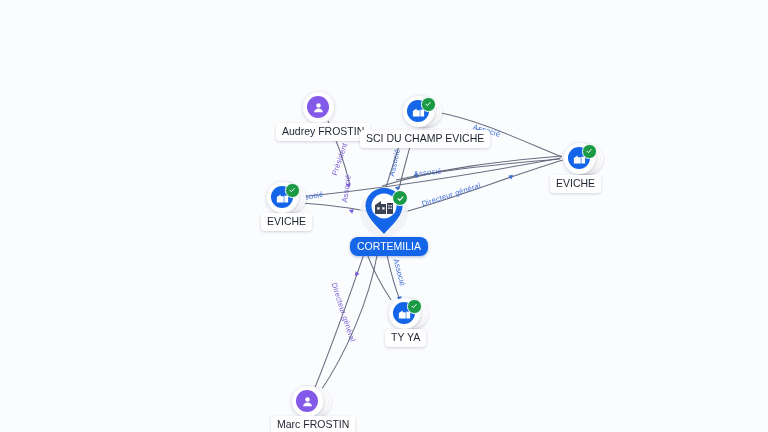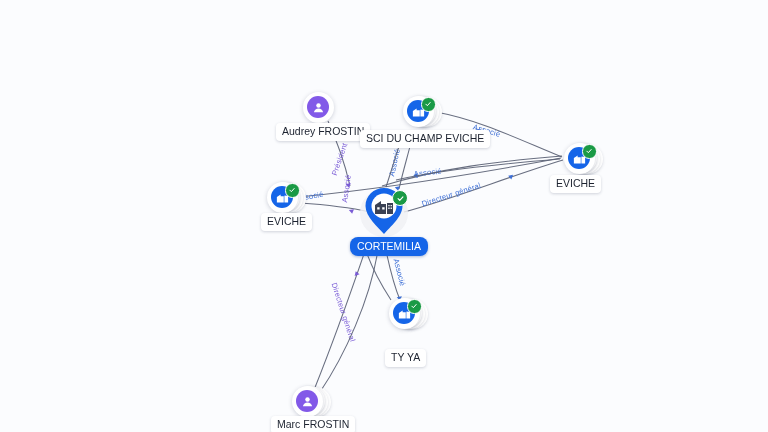--- a/index.html
+++ b/index.html
@@ -281,21 +281,21 @@
               <path d="M5.2 13.2 h2.4 v2.2 h-2.4 Z M10.2 13.2 h2.4 v2.2 h-2.4 Z" fill="#ffffff"></path>
             </svg>
           </div>
         </div>
         <div class="check-badge" style="width: 12.5px; height: 12.5px; left: 3px; top: -14px;">
           <svg width="8" height="8" viewBox="0 0 24 24">
             <path d="M5.5 12.5 L10 17 L18.5 7.5" stroke="#ffffff" stroke-width="3" fill="none" stroke-linecap="round" stroke-linejoin="round"></path>
           </svg>
         </div>
       </div>
-      <div class="node-label" style="left: 385px; top: 329px; margin-top: 20px;">TY YA</div>
+      <div class="node-label" style="left: 385px; top: 329px;">TY YA</div>
       <div class="node" style="left: 307px; top: 401px;">
         <div class="node-stack" style="width: 30px; height: 30px; left: -6px; top: -14px;"></div>
         <div class="node-stack" style="width: 30px; height: 30px; left: -9px; top: -14.5px;"></div>
         <div class="node-stack" style="width: 30px; height: 30px; left: -12px; top: -15px;"></div>
         <div class="node-disc" style="width: 31px; height: 31px; left: -15.5px; top: -15.5px;">
           <div class="icon-circle icon-purple" style="width: 22px; height: 22px;">
             <svg width="15" height="15" viewBox="0 0 24 24">
               <circle cx="12" cy="8.6" r="3.6" fill="#ffffff"></circle>
               <path d="M4.6 19.6 C5.4 15.4 8.4 13.4 12 13.4 C15.6 13.4 18.6 15.4 19.4 19.6 Z" fill="#ffffff"></path>
             </svg>

